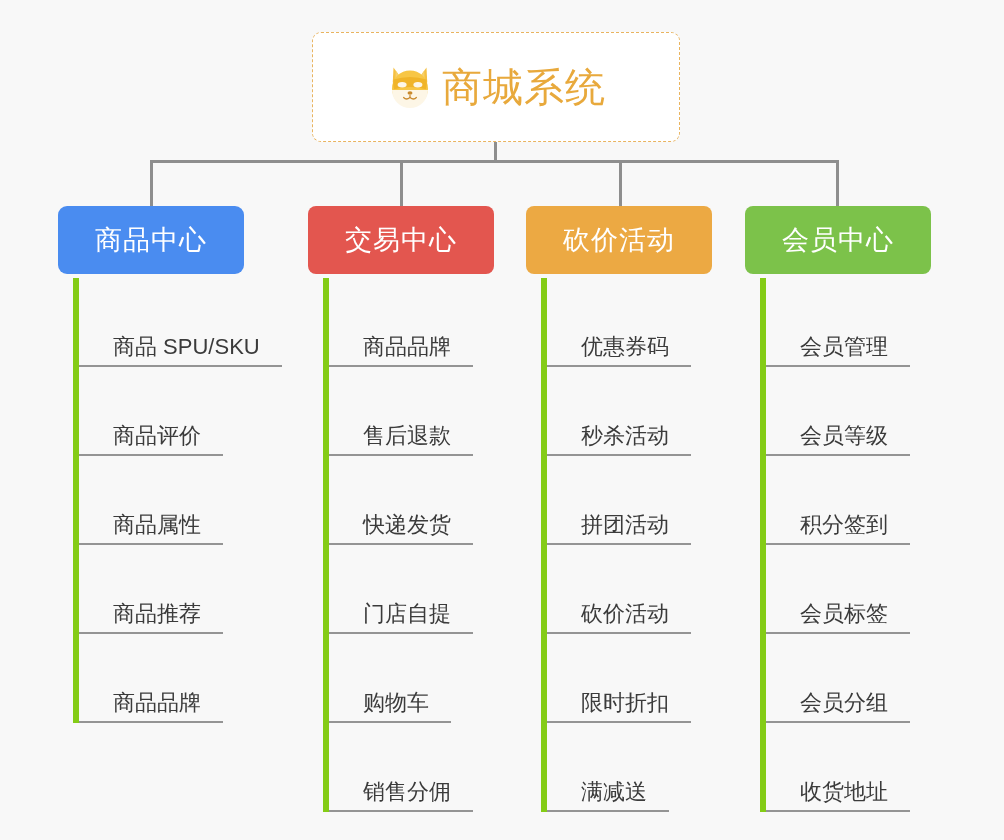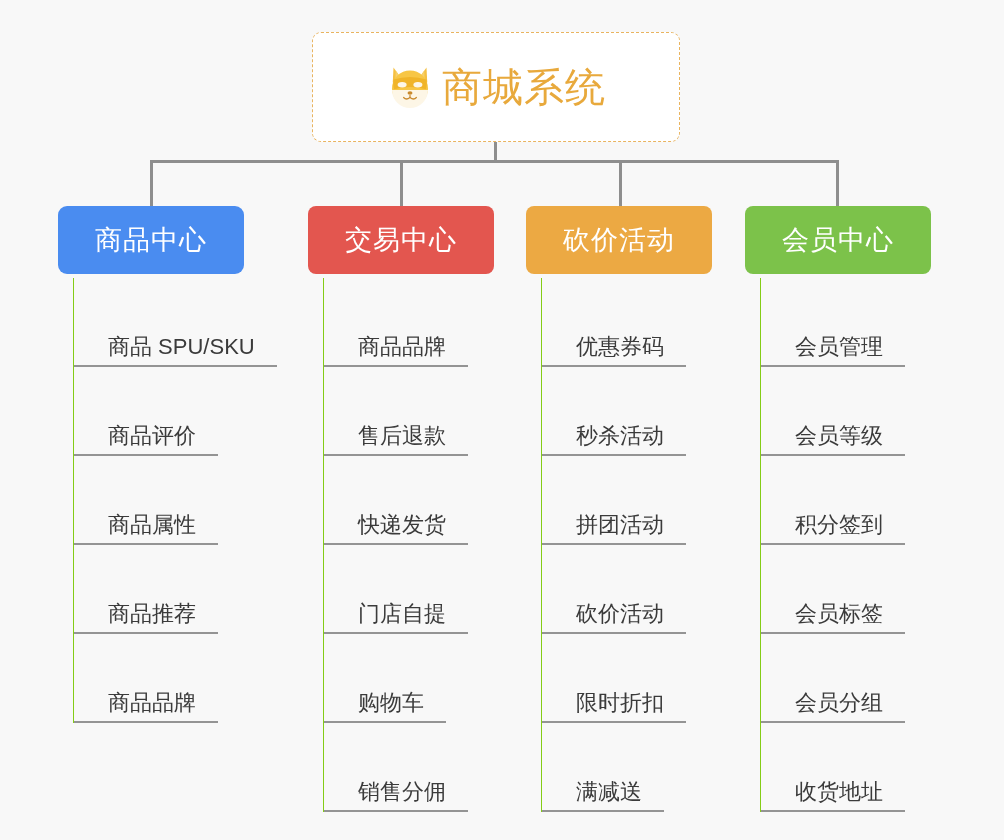--- a/index.html
+++ b/index.html
@@ -102,21 +102,21 @@
     color: #ffffff;
     letter-spacing: 1px;
     white-space: nowrap;
   }
 
   
   .leaf-rail {
     position: relative;
     margin-left: 15px;
     padding-left: 0;
-    border-left: 1px solid #84cc16;
+    border-left: 6px solid #84cc16;
     margin-top: 4px;
   }
   .leaf-item {
     position: relative;
     height: 89px;
     box-sizing: border-box;
     display: flex;
     align-items: flex-end;
     justify-content: flex-start;
   }

